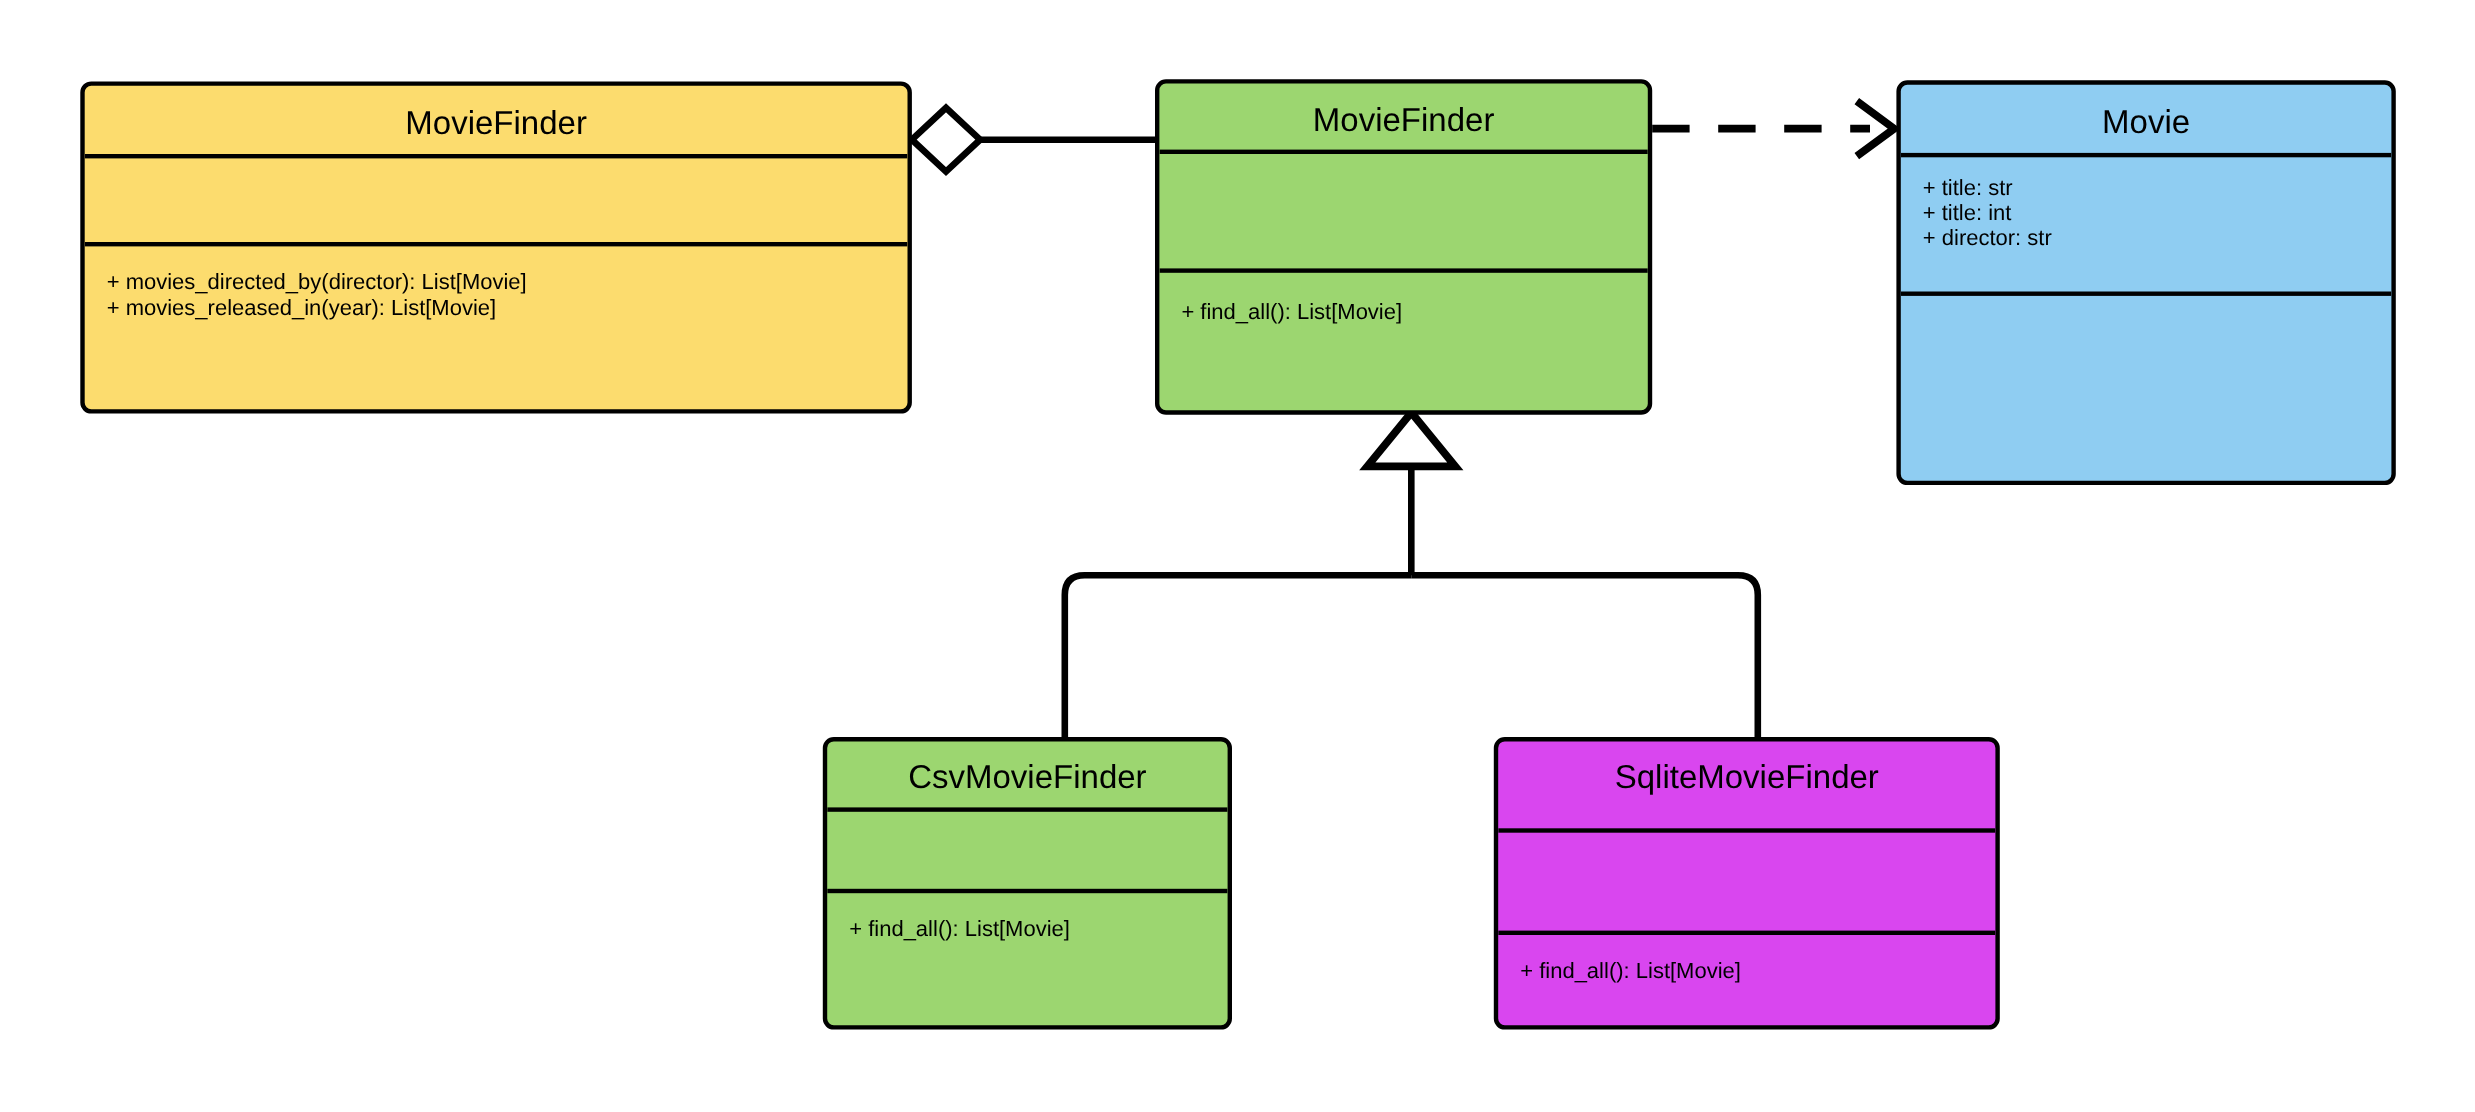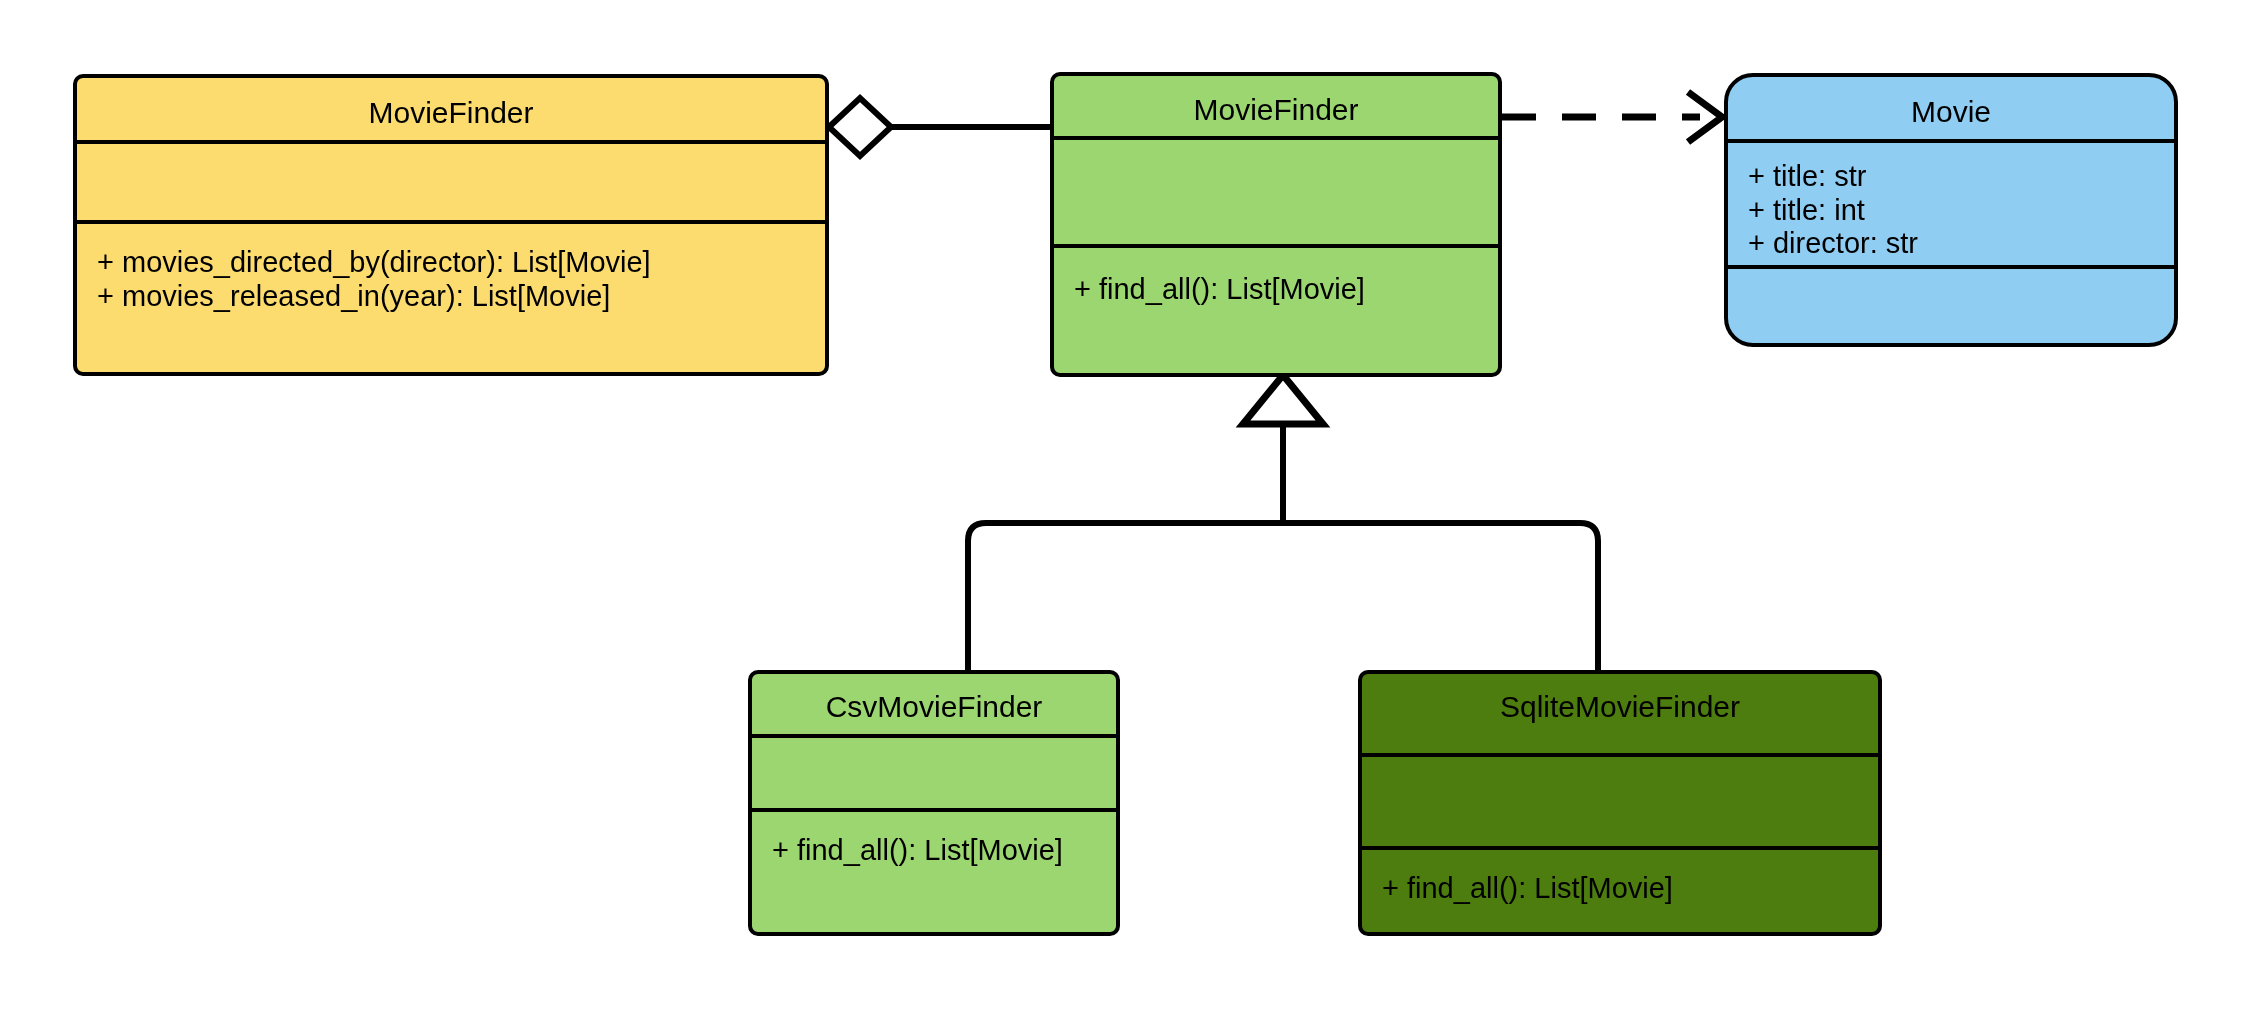--- a/index.html
+++ b/index.html
@@ -46,34 +46,34 @@
     color: #000000;
     line-height: 1;
     white-space: nowrap;
   }
   .member-list {
     padding: 0;
     margin: 0;
     list-style: none;
   }
   .member {
-    font-size: 29px;
+    font-size: 20px;
     color: #000000;
     white-space: nowrap;
     line-height: 1.16;
     padding-left: 20px;
   }
   .empty-compartment { }
 
   
   #cls-movielister { left: 73px;  top: 74px;  width: 756px;  height: 302px; background: #FCDC6E; }
   #cls-moviefinder { left: 1050px; top: 72px;  width: 452px;  height: 305px; background: #9CD670; align-items: center; }
-  #cls-movie       { left: 1724px; top: 73px;  width: 454px;  height: 274px; background: #8FCDF2; border-radius: 29px; }
+  #cls-movie       { left: 1724px; top: 73px;  width: 454px;  height: 368px; background: #8FCDF2; }
   #cls-csvfinder   { left: 748px;  top: 670px; width: 372px;  height: 266px; background: #9CD670; }
-  #cls-sqlitefinder{ left: 1358px; top: 670px; width: 524px;  height: 266px; background: #4d7c0f; gap: 19px; }
+  #cls-sqlitefinder{ left: 1358px; top: 670px; width: 460px;  height: 266px; background: #d946ef; gap: 19px; }
 
   
   #cls-movielister .c-name { height: 62px;  padding-top: 20px; }
   #cls-movielister .c-attrs { height: 80px; }
   #cls-movielister .c-ops  { flex: 1; padding-top: 22px; }
 
   
   #cls-moviefinder .c-name { height: 60px;  padding-top: 19px; }
   #cls-moviefinder .c-attrs { height: 108px; }
   #cls-moviefinder .c-ops  { flex: 1; padding-top: 25px; }

